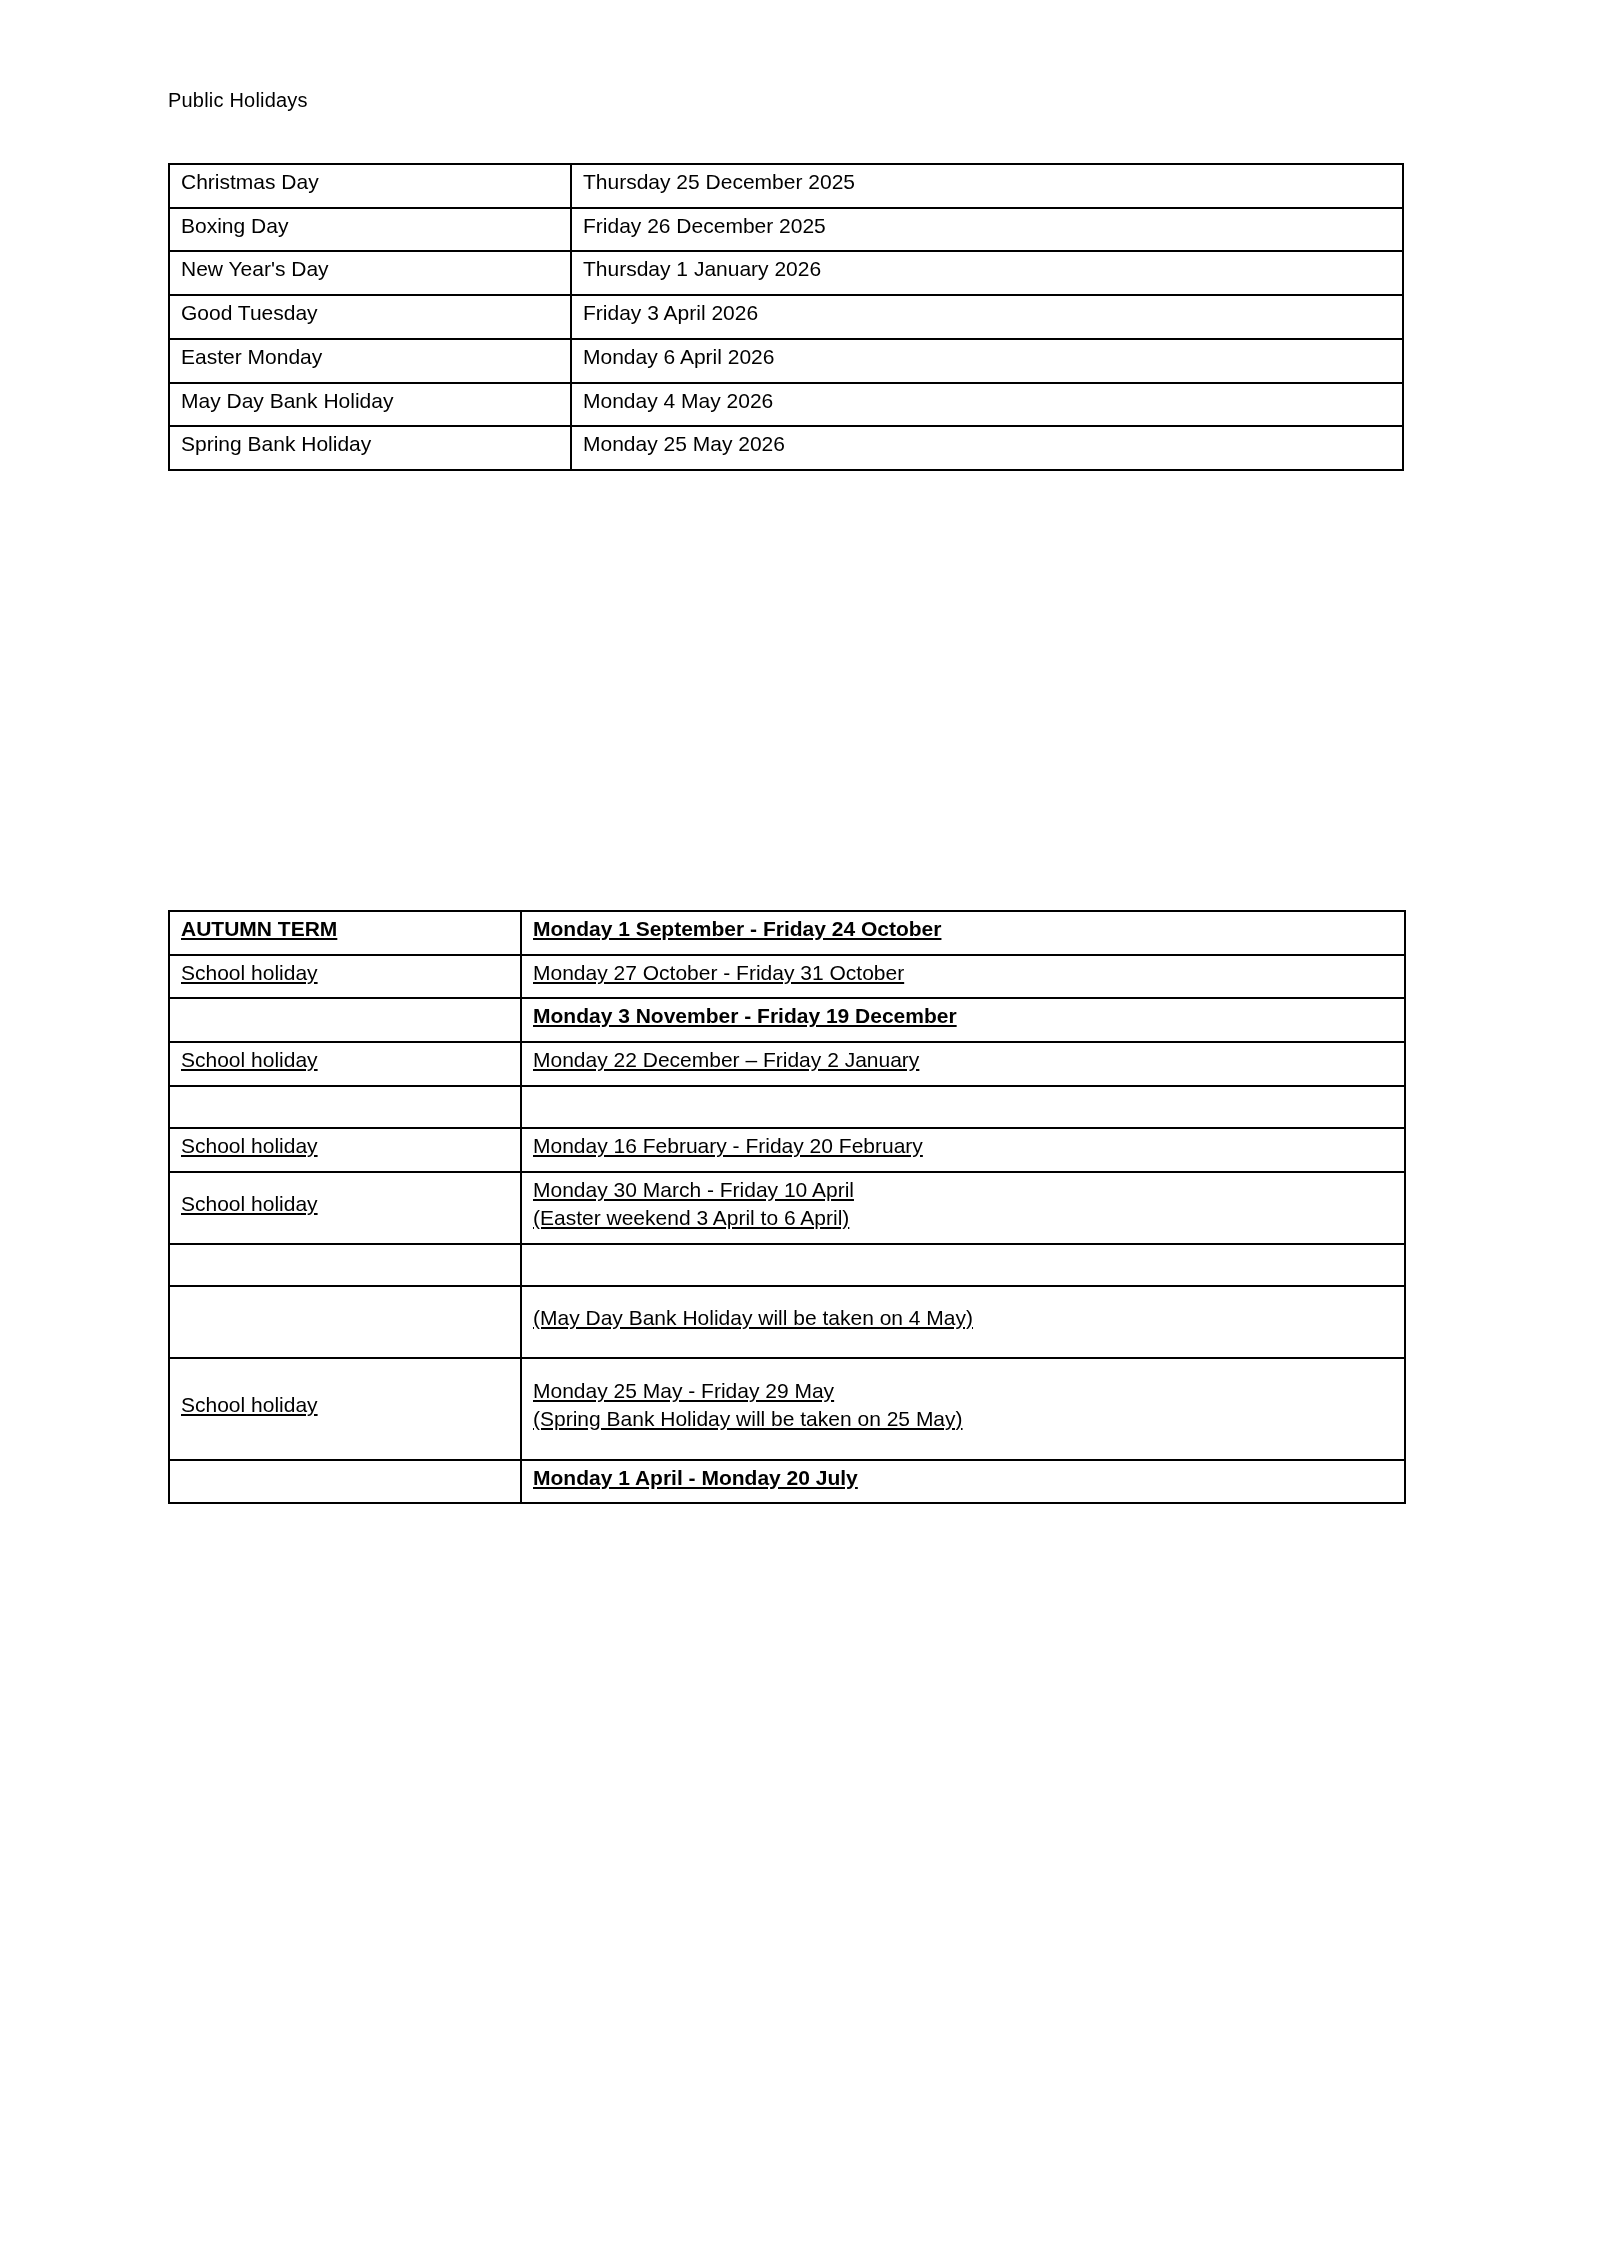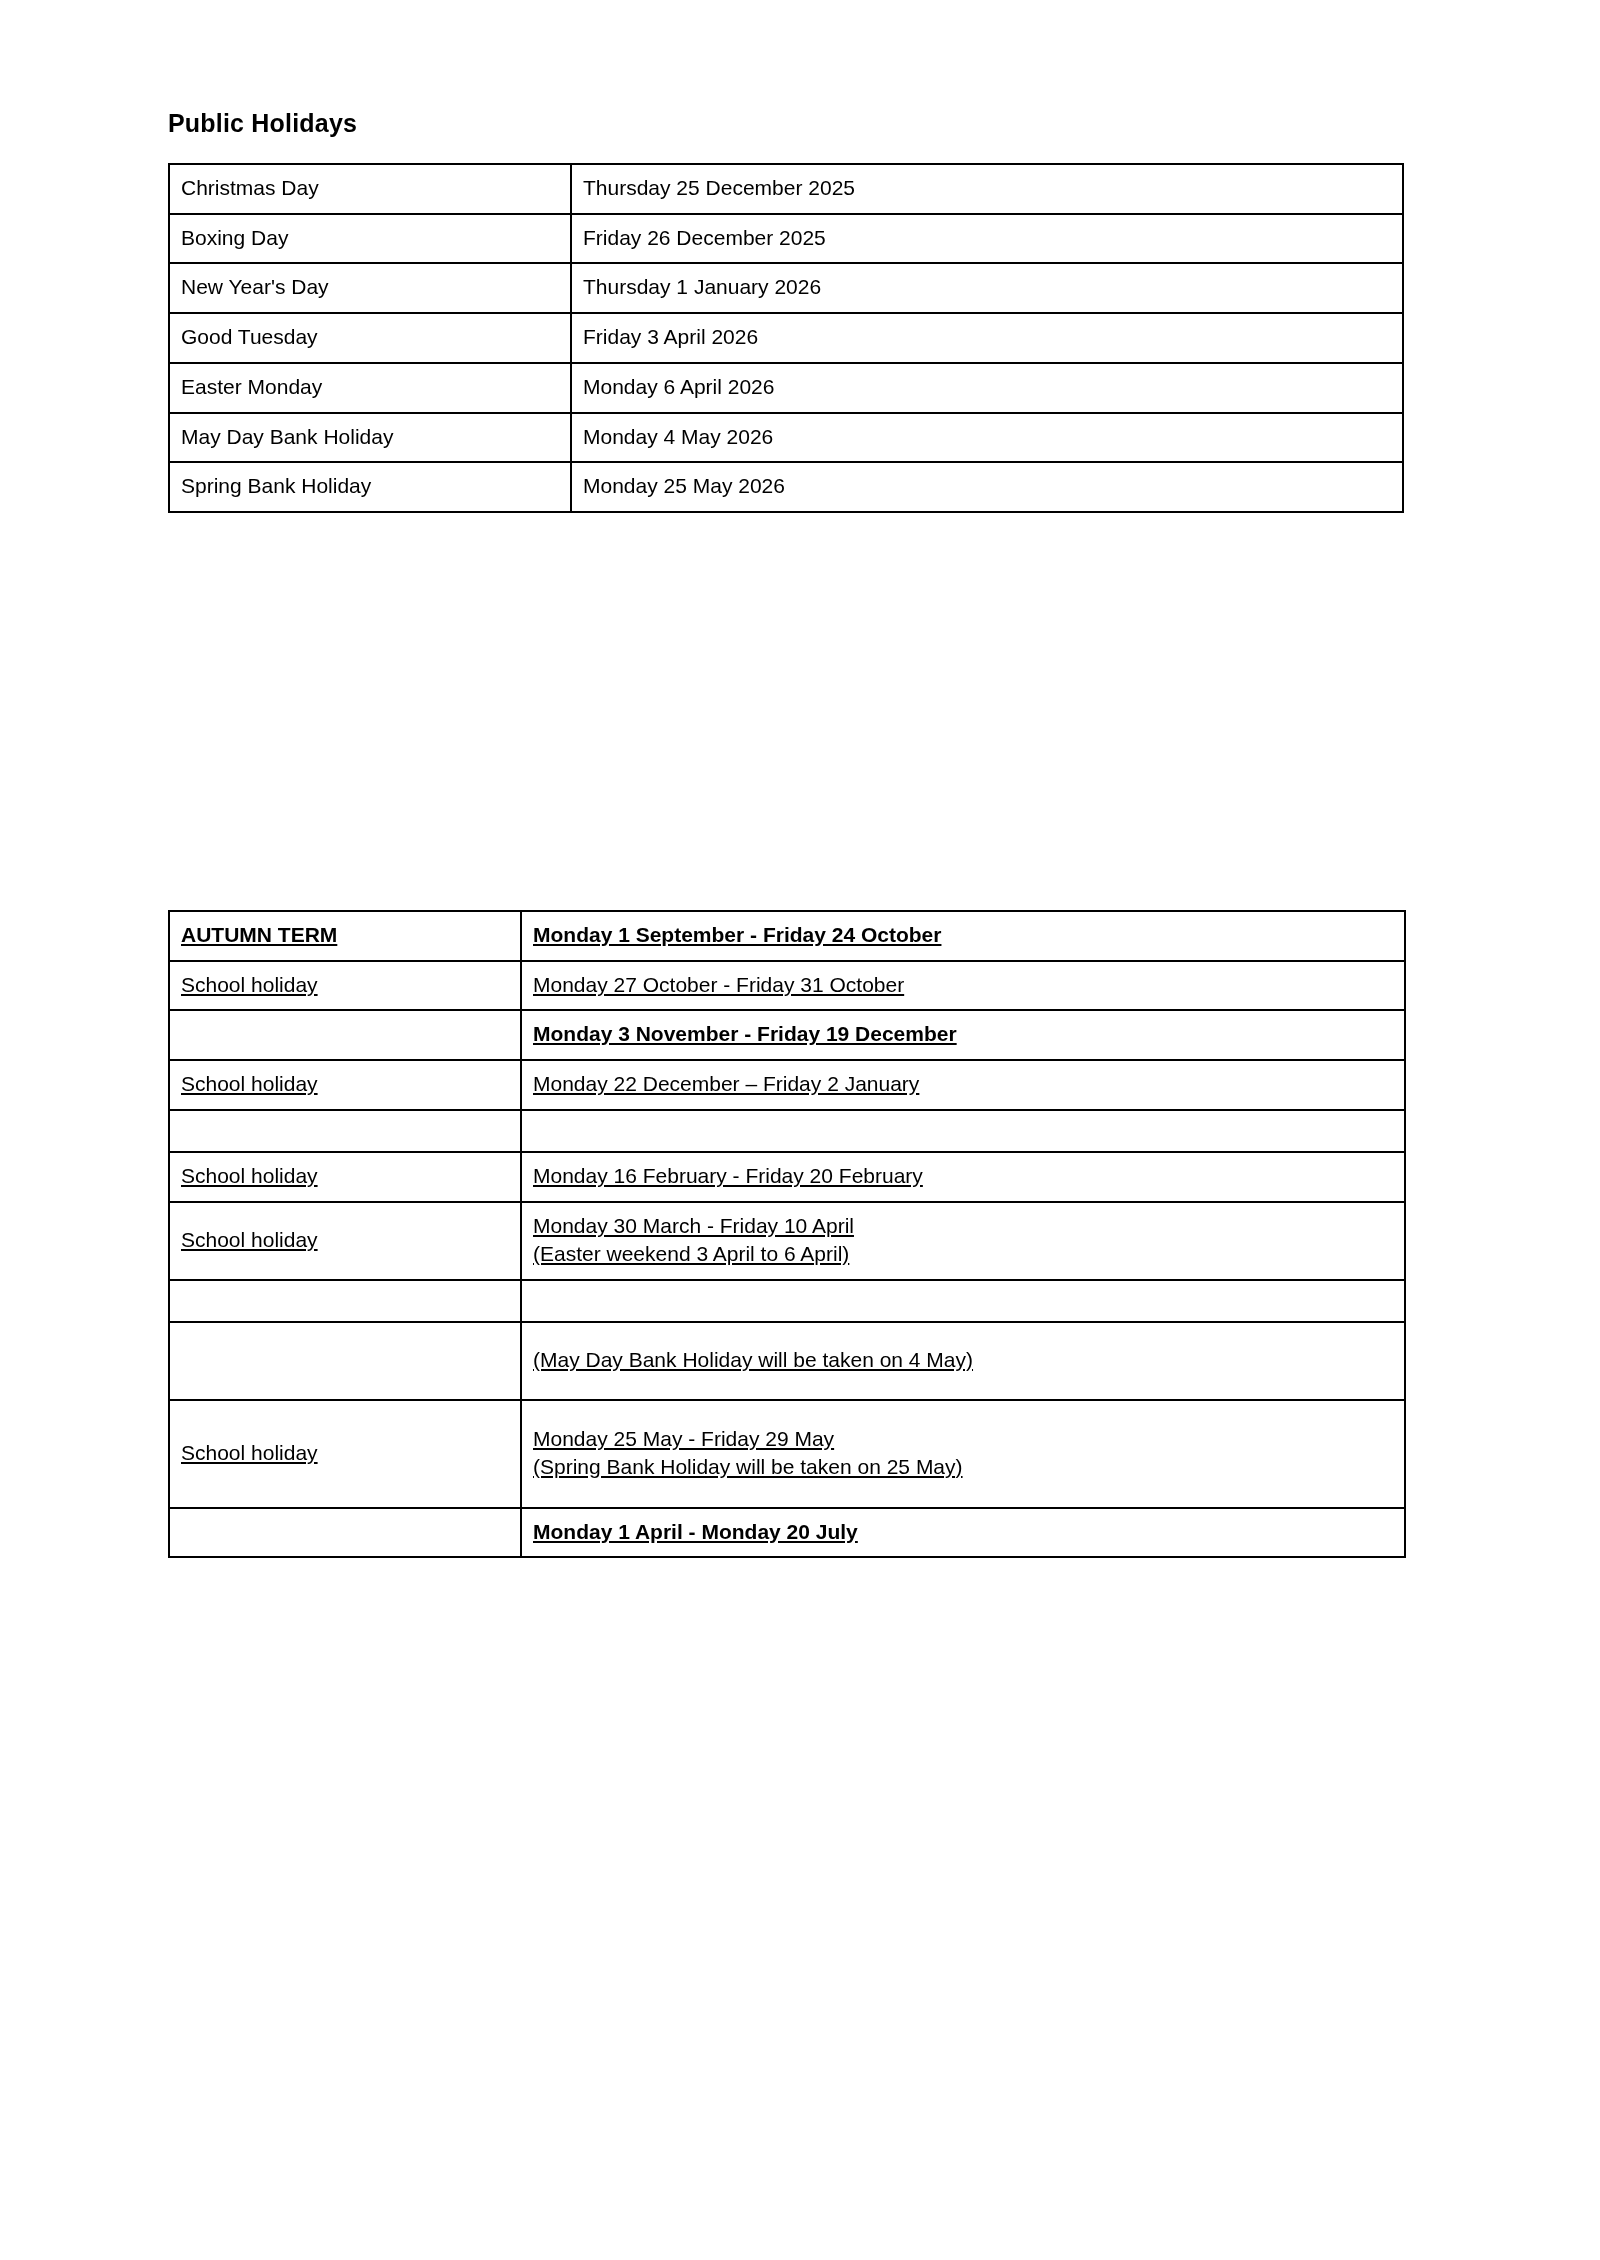--- a/index.html
+++ b/index.html
@@ -19,39 +19,39 @@
     position: relative;
     width: 1600px;
     height: 2260px;
     background: #ffffff;
     overflow: hidden;
   }
 
   .doc-heading {
     position: absolute;
     left: 168px;
-    top: 108px;
-    font-size: 25px;
-    font-weight: bold;
+    top: 88px;
+    font-size: 20px;
+    font-weight: normal;
     letter-spacing: 0.2px;
     line-height: 1.2;
   }
 
   
   table.doc-table {
     position: absolute;
     border-collapse: collapse;
     table-layout: fixed;
     font-size: 21px;
     line-height: 1.32;
   }
   table.doc-table td {
     border: 2px solid #000000;
     vertical-align: middle;
-    padding: 9px 9px 11px 11px;
+    padding: 3px 9px 11px 11px;
     font-weight: normal;
     white-space: pre-line;
   }
   table.doc-table td.bold {
     font-weight: bold;
   }
 
   
   #holidays-table {
     left: 168px;

